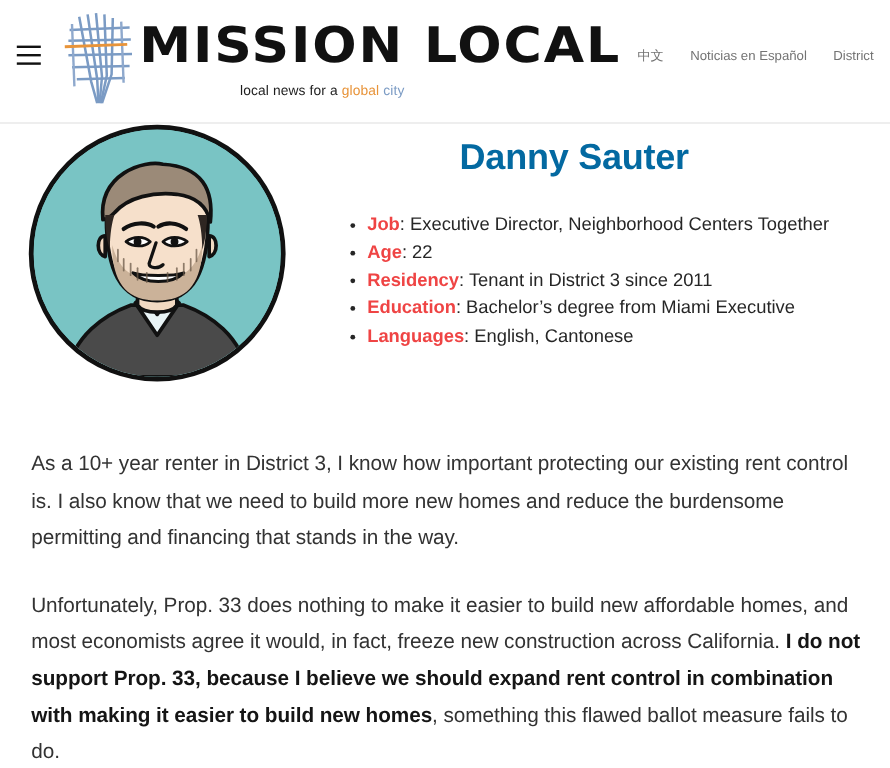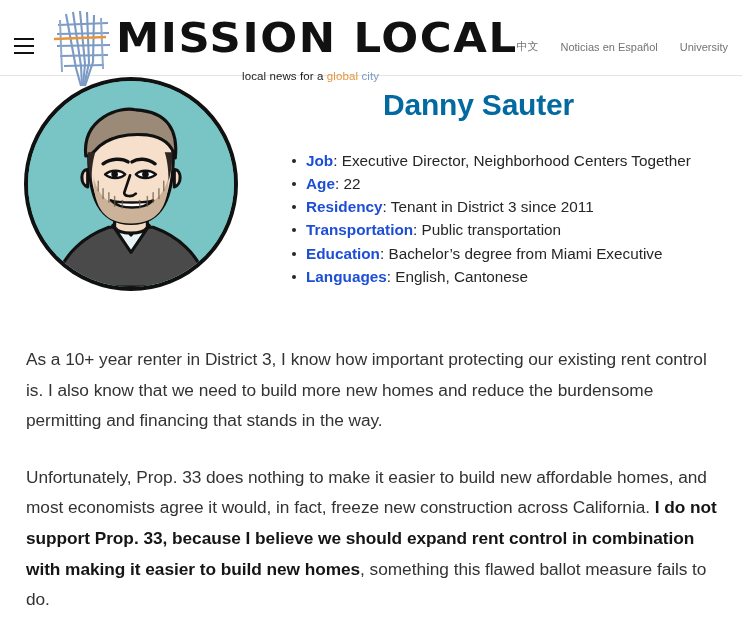--- a/index.html
+++ b/index.html
@@ -14,21 +14,21 @@
     height: 640px;
     overflow: hidden;
     font-family: "Liberation Sans", "DejaVu Sans", sans-serif;
     color: #2b2b2b;
     -webkit-font-smoothing: antialiased;
   }
 
   
   .site-header {
     position: relative;
-    height: 76px;
+    height: 103px;
     background: #ffffff;
     border-bottom: 1px solid #e3e3e3;
   }
   .hamburger {
     position: absolute;
     left: 14px;
     top: 38px;
     width: 20px;
     height: 16px;
     display: flex;
@@ -76,21 +76,20 @@
     white-space: nowrap;
   }
   .tagline {
     position: absolute;
     left: 152px;
     top: 66px;
     font-size: 11.5px;
     letter-spacing: 0.1px;
     color: #1d1d1d;
     white-space: nowrap;
-    margin-left: 42px;
   }
   .tagline .global { color: #e8943a; }
   .tagline .city   { color: #7b9bc4; }
 
   .top-nav {
     position: absolute;
     right: 14px;
     top: 39px;
     display: flex;
     align-items: center;
@@ -157,21 +156,21 @@
   .facts li::before {
     content: "";
     position: absolute;
     left: -14px;
     top: 10px;
     width: 4px;
     height: 4px;
     border-radius: 50%;
     background: #262626;
   }
-  .facts b { font-weight: 700; color: #1d4ed8; }
+  .facts b { font-weight: 700; color: #ef4444; }
 
   .body-copy {
     padding-top: 40px;
   }
   .body-copy p {
     margin: 0 0 26px 12px;
     font-size: 17.3px;
     line-height: 1.77;
     color: #333333;
     letter-spacing: -0.05px;
@@ -219,21 +218,21 @@
     <div class="wordmark">MISSION LOCAL</div>
 
     <div class="tagline">
       <span>local news for a </span><span class="global">global</span><span> </span><span class="city">city</span>
     </div>
   </div>
 
   <nav class="top-nav">
     <a href="#">中文</a>
     <a href="#">Noticias en Español</a>
-    <a href="#">University</a>
+    <a href="#">District</a>
   </nav>
 </header>
 
 <main class="page">
 
   <section class="profile">
 
     <div class="portrait">
       <svg viewBox="0 0 214 214" xmlns="http://www.w3.org/2000/svg">
         <rect width="214" height="214" fill="#79c4c4"></rect>
@@ -284,21 +283,20 @@
         </g>
       </svg>
     </div>
 
     <h1 class="headline">Danny Sauter</h1>
 
     <ul class="facts">
       <li><b>Job</b><span>: Executive Director, Neighborhood Centers Together</span></li>
       <li><b>Age</b><span>: 22</span></li>
       <li><b>Residency</b><span>: Tenant in District 3 since 2011</span></li>
-      <li><b>Transportation</b><span>: Public transportation</span></li>
       <li><b>Education</b><span>: Bachelor’s degree from Miami Executive</span></li>
       <li><b>Languages</b><span>: English, Cantonese</span></li>
     </ul>
   </section>
 
   <section class="body-copy">
     <p>As a 10+ year renter in District 3, I know how important protecting our existing rent control is. I also know that we need to build more new homes and reduce the burdensome permitting and financing that stands in the way.</p>
     <p><span>Unfortunately, Prop. 33 does nothing to make it easier to build new affordable homes, and most economists agree it would, in fact, freeze new construction across California. </span><strong>I do not support Prop. 33, because I believe we should expand rent control in combination with making it easier to build new homes</strong><span>, something this flawed ballot measure fails to do.</span></p>
   </section>
 

